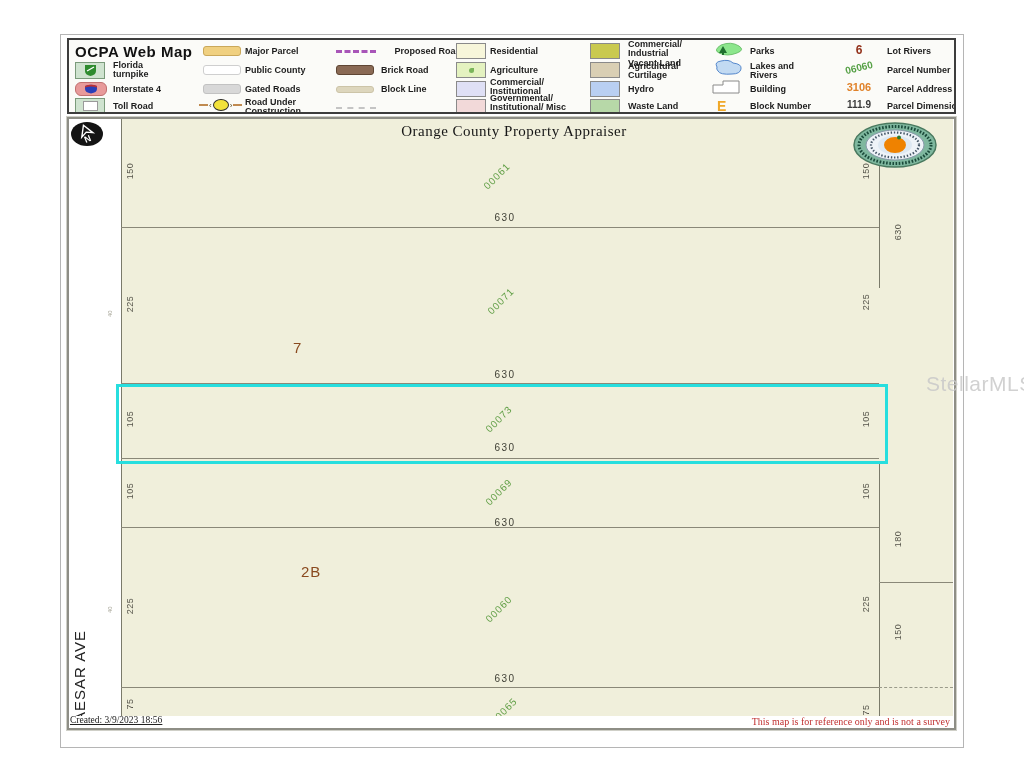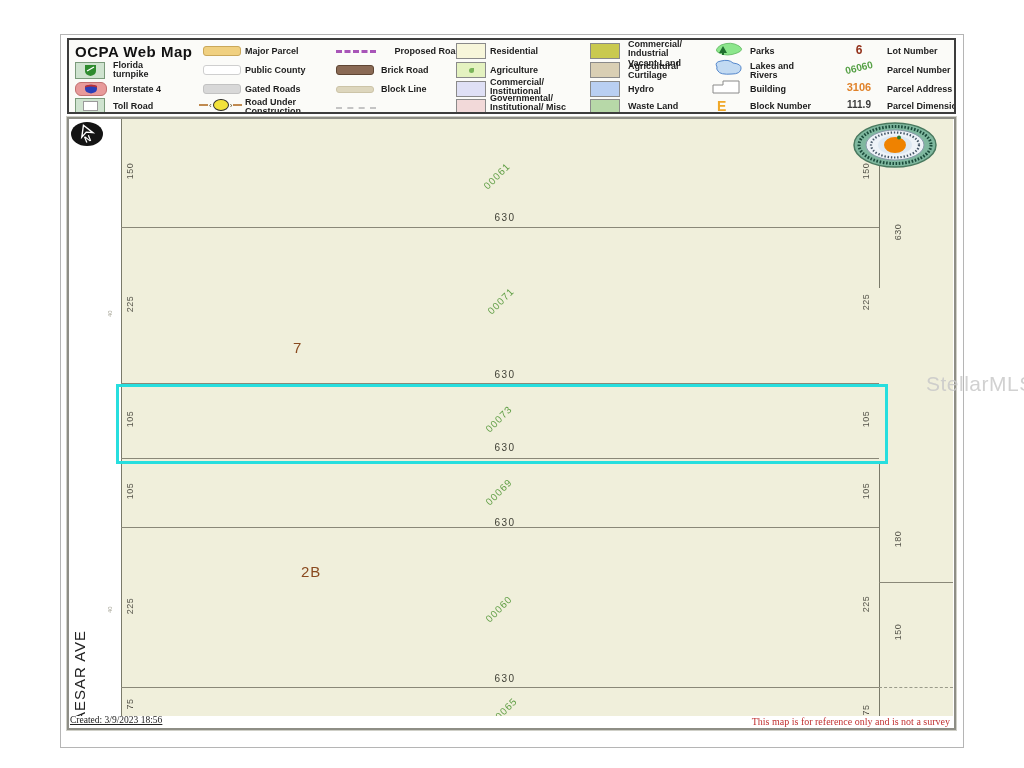--- a/index.html
+++ b/index.html
@@ -197,21 +197,21 @@
             <path d="M2 6 h10 v-4 h16 v12 h-26 Z" fill="#ffffff" stroke="#8a8a8a" stroke-width="1"></path>
           </svg></span>
     </div>
     <span class="llabel" style="left:681px;top:45px;width:66px;">Building</span>
     <div class="lcell" style="left:648px;top:57px;">
       <span style="font-size:14px;font-weight:bold;color:#f0a828;">E</span>
     </div>
     <span class="llabel" style="left:681px;top:62px;width:66px;">Block Number</span>
 
     <span class="v7" style="position:absolute;left:768px;top:3px;font-size:12px;color:#92301a;">6</span>
-    <span class="llabel" style="left:818px;top:7px;width:95px;white-space:nowrap;">Lot Number</span>
+    <span class="llabel" style="left:818px;top:7px;width:95px;white-space:nowrap;">Lot Rivers</span>
     <span class="v7" style="position:absolute;left:768px;top:22px;font-size:10px;color:#55a045;transform:rotate(-14deg);">06060</span>
     <span class="llabel" style="left:818px;top:26px;width:95px;white-space:nowrap;">Parcel Number</span>
     <span class="v7" style="position:absolute;left:768px;top:41px;font-size:11px;color:#e0822a;">3106</span>
     <span class="llabel" style="left:818px;top:45px;width:95px;white-space:nowrap;">Parcel Address</span>
     <span class="v7" style="position:absolute;left:768px;top:59px;font-size:10px;color:#3a3a3a;">111.9</span>
     <span class="llabel" style="left:818px;top:62px;width:95px;white-space:nowrap;">Parcel Dimensions</span>
   </div>
 
   <div id="map-box">
     <div id="beige"></div>
@@ -268,20 +268,21 @@
     <div class="pnum" style="left:408px;top:586px;">00065</div>
 
     <div class="blocknum" style="left:224px;top:220px;">7</div>
     <div class="blocknum" style="left:232px;top:444px;">2B</div>
 
     <div class="roadwidth" style="left:33px;top:187px;">40</div>
     <div class="roadwidth" style="left:33px;top:483px;">40</div>
 
     <div id="street">AESAR AVE</div>
 
+    <div id="map-title">Orange County Property Appraiser</div>
 
     <div class="abs" style="left:1px;top:2px;z-index:5;">
       <svg width="34" height="26" viewBox="0 0 34 26">
         <ellipse cx="17" cy="13" rx="16" ry="12" fill="#141414"></ellipse>
         <g transform="rotate(-22 17 13)">
           <path d="M17 3.5 L23 14 L17 11 L11 14 Z" fill="none" stroke="#ffffff" stroke-width="1.4"></path>
           <text x="12.5" y="21" font-size="9" font-weight="bold" fill="#ffffff" font-family="Liberation Sans, sans-serif">N</text>
         </g>
       </svg>
     </div>

